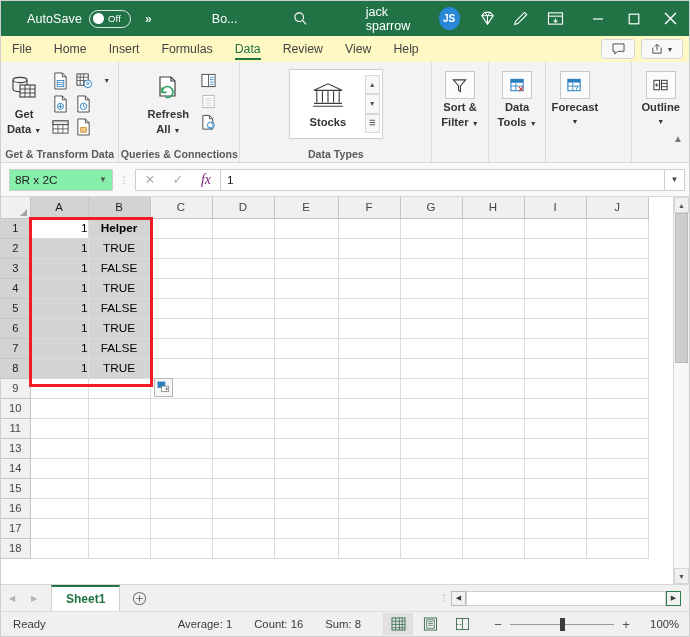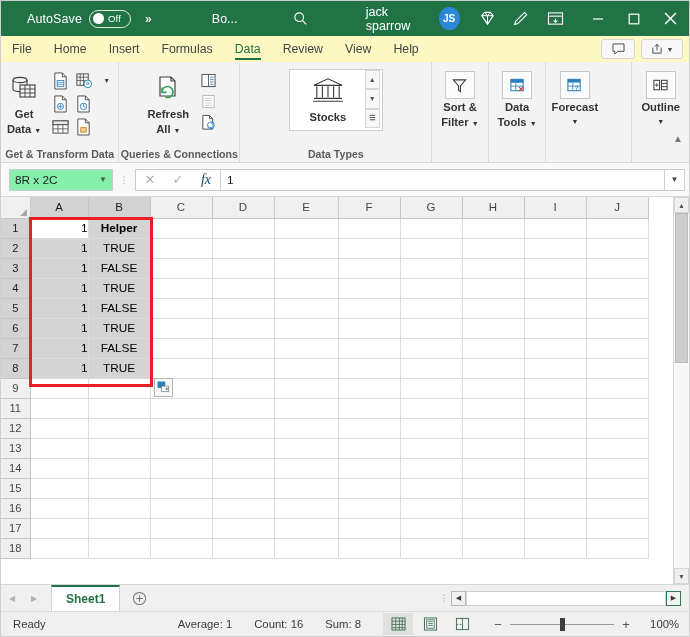--- a/index.html
+++ b/index.html
@@ -155,22 +155,22 @@
   }
   .icon-grid3 {
     display: grid;
     grid-template-columns: repeat(3, 23px);
     grid-auto-rows: 23px;
     align-items: center; justify-items: center;
     margin-left: 2px; margin-top: 3px;
   }
   .dtypes-box {
     border: 1px solid #d0d0d0; background: #ffffff;
-    height: 62px; margin-top: 3px;
-    display: flex; 
+    height: 70px; margin-top: 3px;
+    display: flex; align-items: center;
     padding: 0 2px;
   }
   .dtype-item {
     width: 72px; height: 58px;
     display: flex; flex-direction: column;
     align-items: center; justify-content: center;
   }
   .dtype-item .lbl { font-size: 11.2px; color: #333; margin-top: 3px; }
   .dtypes-scroll {
     width: 15px; height: 58px;
@@ -214,21 +214,21 @@
     display: flex; align-items: center;
     height: 22px;
     background: #ffffff; border: 1px solid #cccccc;
     border-right: none;
   }
   .fb-b {
     width: 28px; height: 20px;
     display: flex; align-items: center; justify-content: center;
     font-size: 13px; color: #b0b0b0;
   }
-  .fb-b.fx { color: #0c4a6e; font-style: italic; font-family: "Liberation Serif", serif; font-size: 14px; }
+  .fb-b.fx { color: #701a75; font-style: italic; font-family: "Liberation Serif", serif; font-size: 14px; }
   .fbar-input {
     flex: 1; height: 22px;
     background: #ffffff; border: 1px solid #cccccc;
     display: flex; align-items: center;
     padding: 0 6px;
     font-size: 11.8px; color: #1a1a1a;
   }
   .fbar-expand {
     width: 20px; height: 22px;
     background: #ffffff; border: 1px solid #cccccc; border-left: none;
@@ -834,34 +834,34 @@
               <td class="cell"></td>
               <td class="cell"></td>
               <td class="cell"></td>
               <td class="cell"></td>
               <td class="cell"></td>
               <td class="cell"></td>
               <td class="cell"></td>
               <td class="cell"></td>
         </tr>
         <tr>
+          <td class="rowh">10</td>
+          <td class="cell"></td>
+              <td class="cell"></td>
+              <td class="cell"></td>
+              <td class="cell"></td>
+              <td class="cell"></td>
+              <td class="cell"></td>
+              <td class="cell"></td>
+              <td class="cell"></td>
+              <td class="cell"></td>
+              <td class="cell"></td>
+        </tr>
+        <tr>
           <td class="rowh">11</td>
-          <td class="cell"></td>
-              <td class="cell"></td>
-              <td class="cell"></td>
-              <td class="cell"></td>
-              <td class="cell"></td>
-              <td class="cell"></td>
-              <td class="cell"></td>
-              <td class="cell"></td>
-              <td class="cell"></td>
-              <td class="cell"></td>
-        </tr>
-        <tr>
-          <td class="rowh">12</td>
           <td class="cell"></td>
               <td class="cell"></td>
               <td class="cell"></td>
               <td class="cell"></td>
               <td class="cell"></td>
               <td class="cell"></td>
               <td class="cell"></td>
               <td class="cell"></td>
               <td class="cell"></td>
               <td class="cell"></td>

